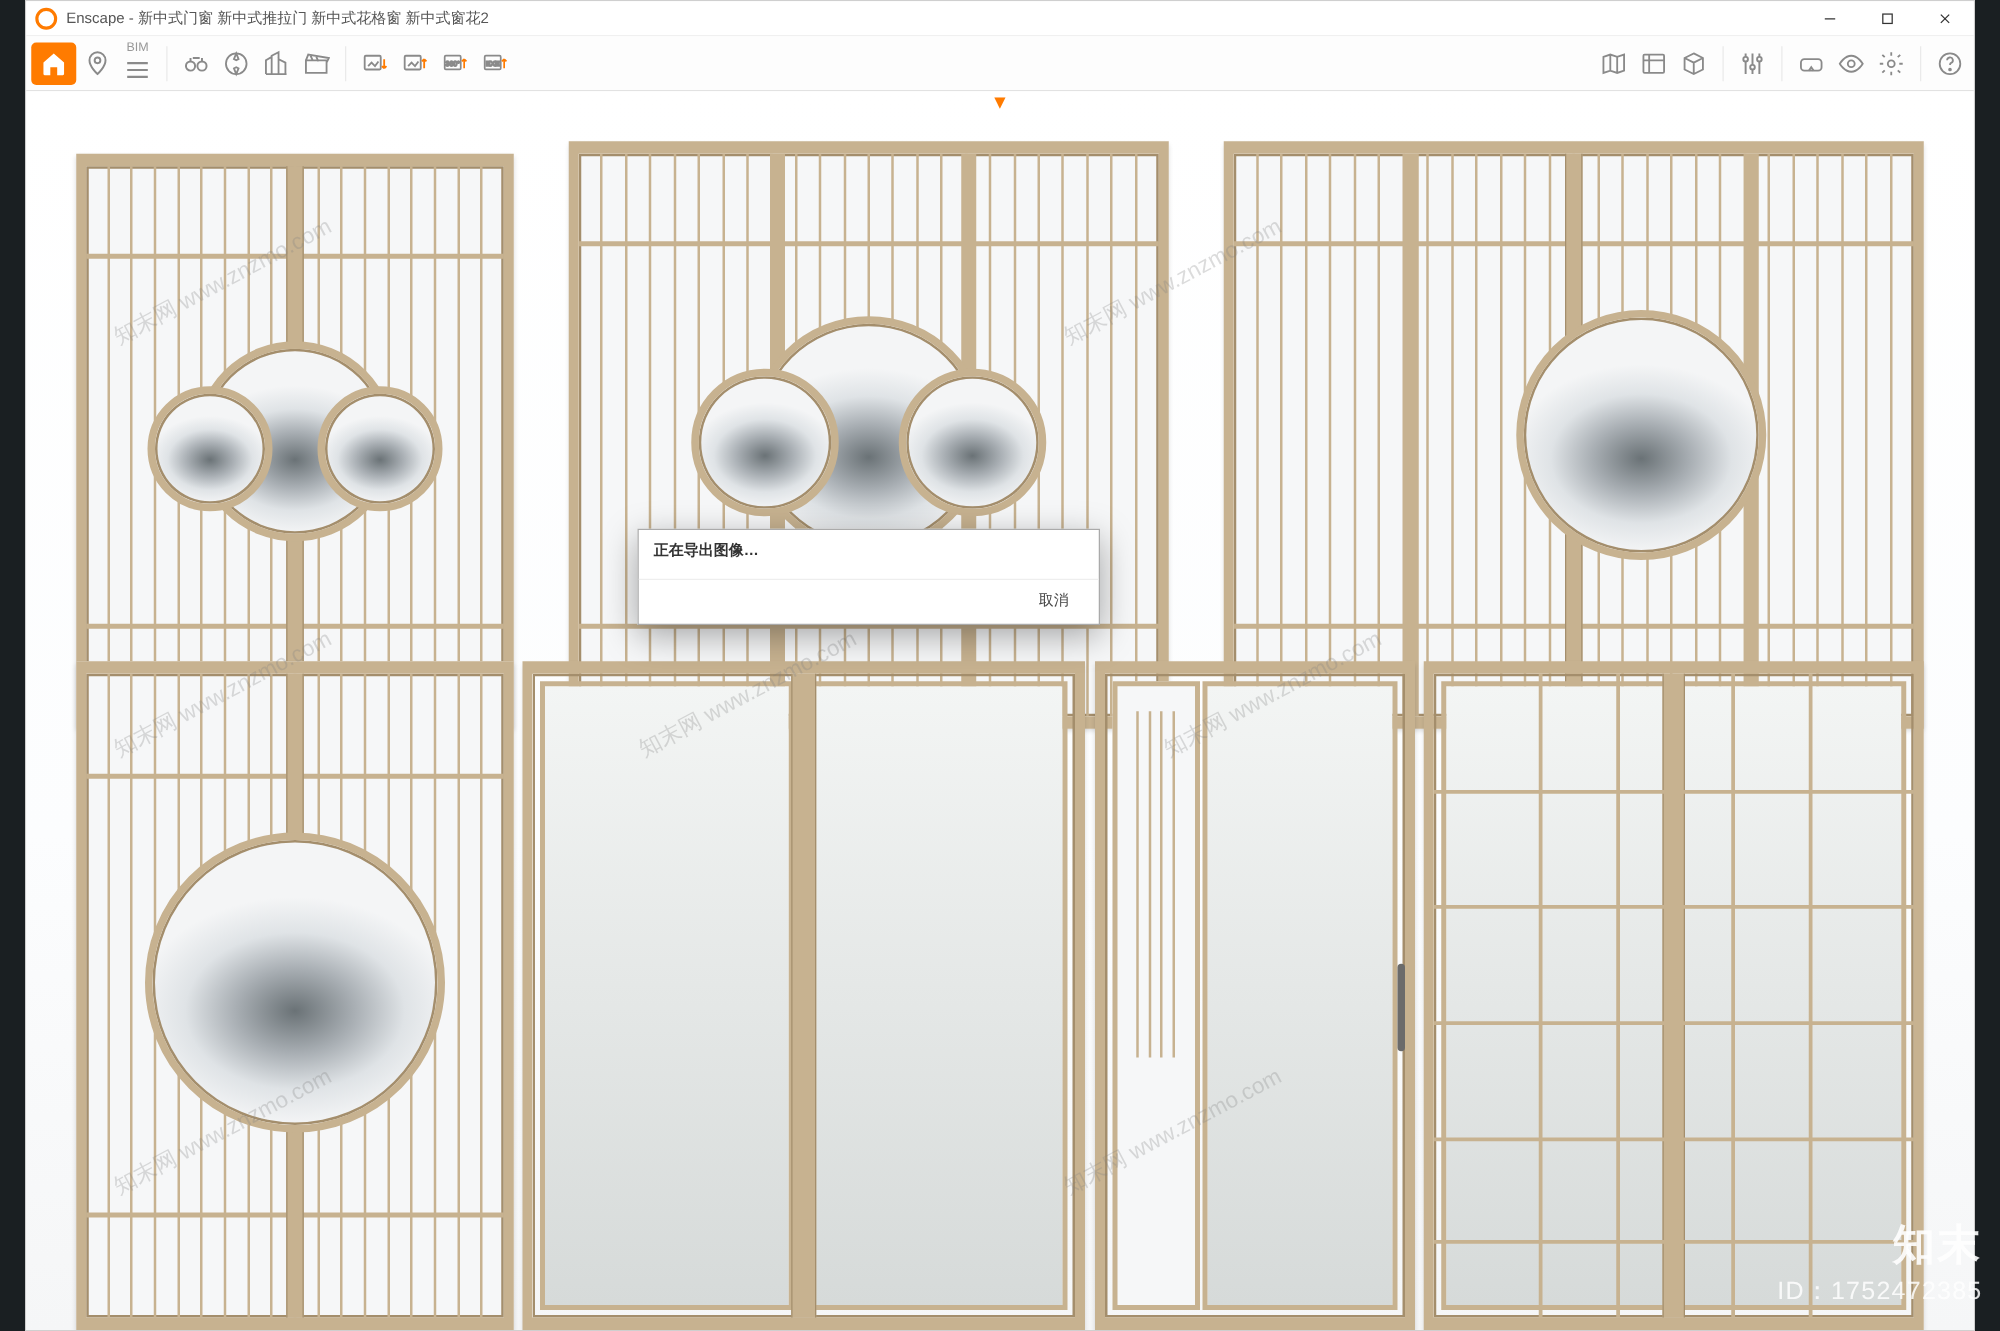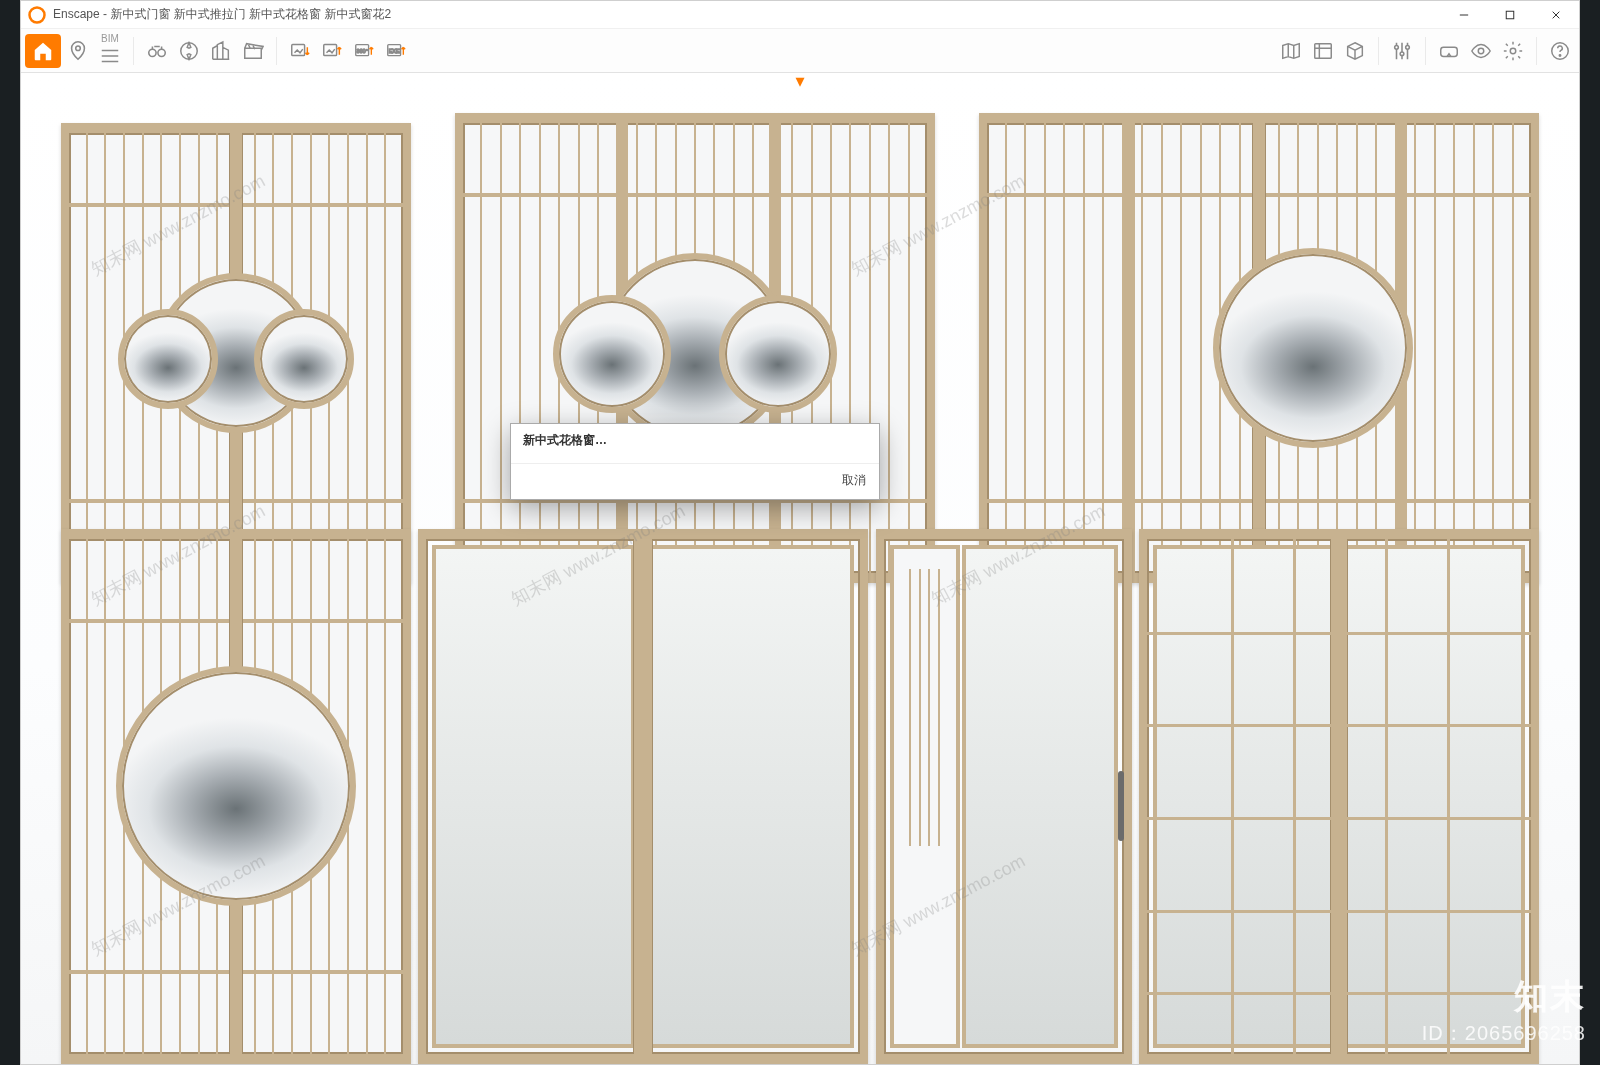--- a/index.html
+++ b/index.html
@@ -119,21 +119,21 @@
     position:absolute;left:489px;top:350px;width:370px;
     background:#fff;border:1px solid #aaa;
     box-shadow:0 8px 28px rgba(0,0,0,.35);
     font-size:12px;
   }
   .modal-title{padding:8px 12px;font-weight:600;}
   .modal-body{padding:4px 10px 2px;}
   .progress-track{height:14px;border:1px solid #bbb;background:#fff;position:relative;}
   .progress-fill{position:absolute;top:0;left:0;bottom:0;background:linear-gradient(90deg,#ff9c2c,#ff6a00 60%,#ff5a00);}
   .progress-label{text-align:center;padding:6px 0 4px;}
-  .modal-footer{display:flex;justify-content:flex-end;padding:8px 13px 10px;border-top:1px solid #eee;margin-top:6px;}
+  .modal-footer{display:flex;justify-content:flex-end;padding:8px 24px 10px;border-top:1px solid #eee;margin-top:6px;}
   .btn-link{color:#444;}
 
   
   .wm{position:absolute;color:rgba(130,130,130,.28);font-size:18px;transform:rotate(-28deg);white-space:nowrap;pointer-events:none;}
   .wm-brand{position:absolute;right:14px;bottom:18px;color:#fff;text-align:right;line-height:1.35;pointer-events:none;margin-left:28px;}
   .wm-brand .zh{font-size:34px;font-weight:600;letter-spacing:2px;opacity:.9;}
   .wm-brand .id{font-size:20px;opacity:.85;letter-spacing:1px;}
 </style>
 </head>
 <body>
@@ -469,25 +469,25 @@
 
     <div class="wm" style="left:60px;top:140px;">知末网 www.znzmo.com</div>
     <div class="wm" style="left:820px;top:140px;">知末网 www.znzmo.com</div>
     <div class="wm" style="left:60px;top:470px;">知末网 www.znzmo.com</div>
     <div class="wm" style="left:480px;top:470px;">知末网 www.znzmo.com</div>
     <div class="wm" style="left:900px;top:470px;">知末网 www.znzmo.com</div>
     <div class="wm" style="left:60px;top:820px;">知末网 www.znzmo.com</div>
     <div class="wm" style="left:820px;top:820px;">知末网 www.znzmo.com</div>
 
     <div class="modal">
-      <div class="modal-title">新中式花格窗…</div>
+      <div class="modal-title">正在导出图像…</div>
       <div class="modal-footer">
         <span class="btn-link">取消</span>
       </div>
     </div>
 
   </div>
 </div>
 
 <div class="wm-brand">
   <div class="zh">知末</div>
-  <div class="id">ID：2065696258</div>
+  <div class="id">ID：1752472385</div>
 </div>
 
 </body></html>

